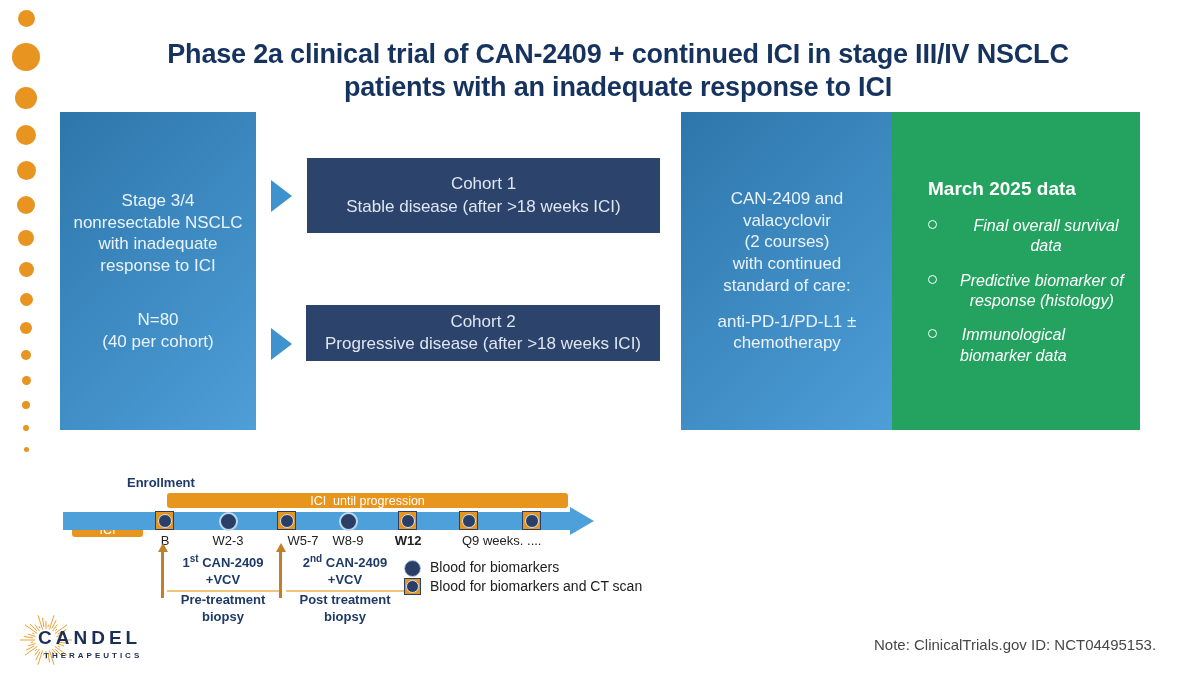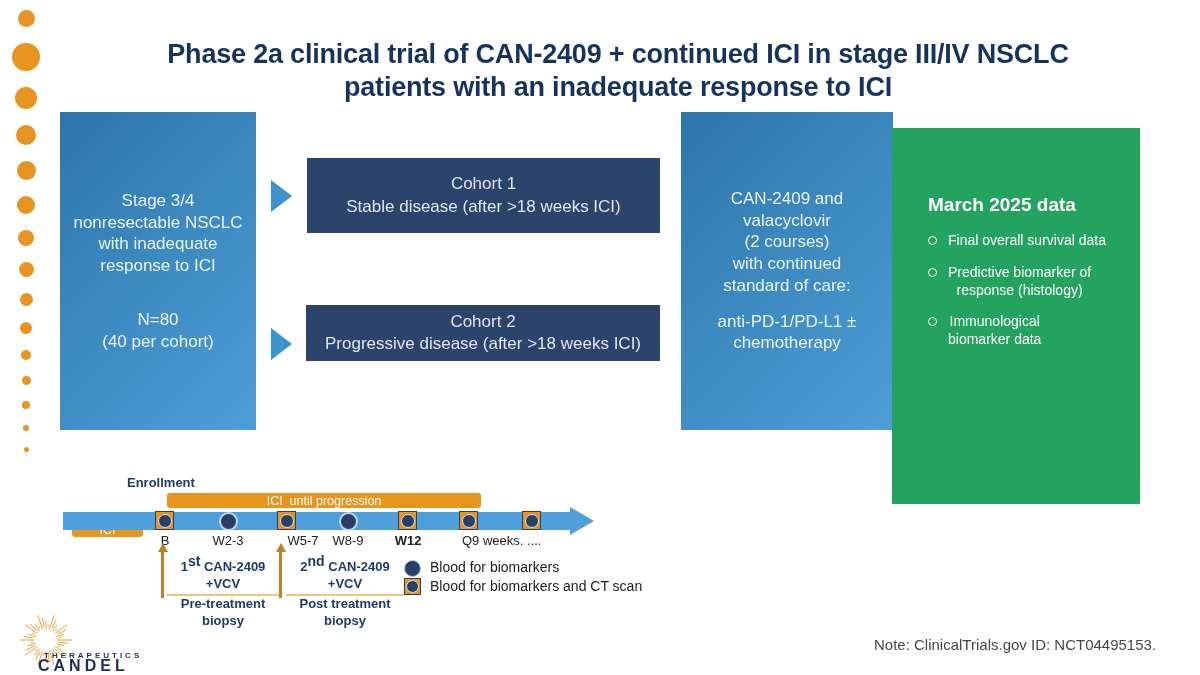--- a/index.html
+++ b/index.html
@@ -23,21 +23,21 @@
            color:#eaf3fb;display:flex;flex-direction:column;align-items:center;
            justify-content:center;text-align:center;font-size:17px;line-height:1.28;}
   .navybox{background:#2c436b;color:#dfe6f0;display:flex;flex-direction:column;
            align-items:center;justify-content:center;text-align:center;
            font-size:17px;line-height:1.3;}
   .greenbox{background:#24a25f;color:#ffffff;}
   .flow-tri{width:0;height:0;border-top:16px solid transparent;
             border-bottom:16px solid transparent;border-left:21px solid #3e93cf;}
 
   .green-head{font-size:19px;font-weight:bold;margin:66px 0 16px 0;}
-  .bullet-row{display:flex;gap:11px;margin-bottom:14px;font-size:14px;line-height:1.27;}
+  .bullet-row{display:flex;gap:23px;margin-bottom:14px;font-size:16px;line-height:1.27;font-style:italic;}
   .bullet-circle{width:7px;height:7px;border:1.4px solid #ffffff;border-radius:50%;
                  flex:0 0 auto;margin-top:4px;}
 
   
   .tl-enroll{left:127px;top:475px;font-size:13px;font-weight:bold;color:#1e3a68;}
   .orangebar{background:#e8951d;border-radius:3px;height:15px;color:#ffffff;
              font-size:12.5px;display:flex;align-items:center;justify-content:center;}
   .tl-bar{left:63px;top:512px;width:507px;height:18px;background:#4da0d9;}
   .tl-arrowhead{left:570px;top:507px;width:0;height:0;border-top:14px solid transparent;
                 border-bottom:14px solid transparent;border-left:24px solid #4da0d9;}
@@ -48,34 +48,34 @@
   .tick-label{top:533px;font-size:13px;color:#222222;transform:translateX(-50%);}
   .tick-label.leftalign{transform:none;}
 
   
   .inj-line{width:3px;height:47px;background:#be8126;top:551px;}
   .inj-head{width:0;height:0;border-left:5px solid transparent;border-right:5px solid transparent;
             border-bottom:9px solid #be8126;top:543px;}
   .inj-text{top:552px;text-align:center;font-size:13px;font-weight:bold;
             color:#1e3a68;line-height:1.3;}
   .inj-text .l1{display:inline-block;border-bottom:2px solid #efc57d;padding-bottom:1px;}
-  sup{font-size:14px;}
+  sup{font-size:10px;}
 
   
   .lg-ci{left:404px;top:560px;width:15px;height:15px;background:#2b3f66;
          border:1.5px solid #b9cde4;border-radius:50%;}
   .lg-sq{left:404px;top:578px;width:17px;height:17px;background:#e8951d;
          border:1px solid #2b3f66;box-sizing:border-box;display:flex;
          align-items:center;justify-content:center;}
   .lg-sq .inner{width:11px;height:11px;background:#2b3f66;border:1px solid #cfe3f4;border-radius:50%;}
   .lg-label{left:430px;font-size:14px;color:#1c1c1c;}
 
   
-  .logo-candel{left:38px;top:627px;font-size:16px;font-weight:600;color:#1b2f55;
-               letter-spacing:4px;margin-top:30px;}
+  .logo-candel{left:38px;top:627px;font-size:19px;font-weight:600;color:#1b2f55;
+               letter-spacing:4px;}
   .logo-sub{left:44px;top:651px;font-size:8px;font-weight:bold;color:#1b2f55;
             letter-spacing:3px;}
   .note{left:874px;top:636px;font-size:15px;color:#474747;}
 </style>
 </head>
 <body>
 
 <div class="abs dotcol">
   <span class="dot" style="width:17px;height:17px"></span>
   <span class="dot" style="width:28px;height:28px"></span>
@@ -122,41 +122,41 @@
 <div class="abs bluebox" style="left:681px;top:112px;width:212px;height:318px;">
   <div class="pre">CAN-2409 and
 valacyclovir
 (2 courses)
 with continued
 standard of care:</div>
   <div class="pre" style="margin-top:14px">anti-PD-1/PD-L1 ±
 chemotherapy</div>
 </div>
 
-<div class="abs greenbox" style="left:892px;top:128px;width:248px;height:376px;padding:0 8px 0 36px;box-sizing:border-box;">
+<div class="abs greenbox" style="left:892px;top:112px;width:248px;height:318px;padding:0 8px 0 36px;box-sizing:border-box;">
   <div class="green-head">March 2025 data</div>
   <div class="bullet-row">
     <span class="bullet-circle"></span>
     <span class="pre">Final overall survival data</span>
   </div>
   <div class="bullet-row">
     <span class="bullet-circle"></span>
     <span class="pre">Predictive biomarker of
 response (histology)</span>
   </div>
   <div class="bullet-row">
     <span class="bullet-circle"></span>
     <span class="pre">Immunological
 biomarker data</span>
   </div>
 </div>
 
 <div class="abs tl-enroll">Enrollment</div>
 <div class="abs orangebar prewrap" style="left:72px;top:522px;width:71px;">ICI</div>
-<div class="abs orangebar prewrap" style="left:167px;top:493px;width:314px;">ICI  until progression</div>
+<div class="abs orangebar prewrap" style="left:167px;top:493px;width:401px;">ICI  until progression</div>
 
 <div class="abs tl-bar"></div>
 <div class="abs tl-arrowhead"></div>
 
 <div class="abs mk-sq" style="left:155px;top:511px;">
     <span class="inner"></span>
   </div>
 <div class="abs mk-ci" style="left:219px;top:512px;"></div>
 <div class="abs mk-sq" style="left:277px;top:511px;">
     <span class="inner"></span>

